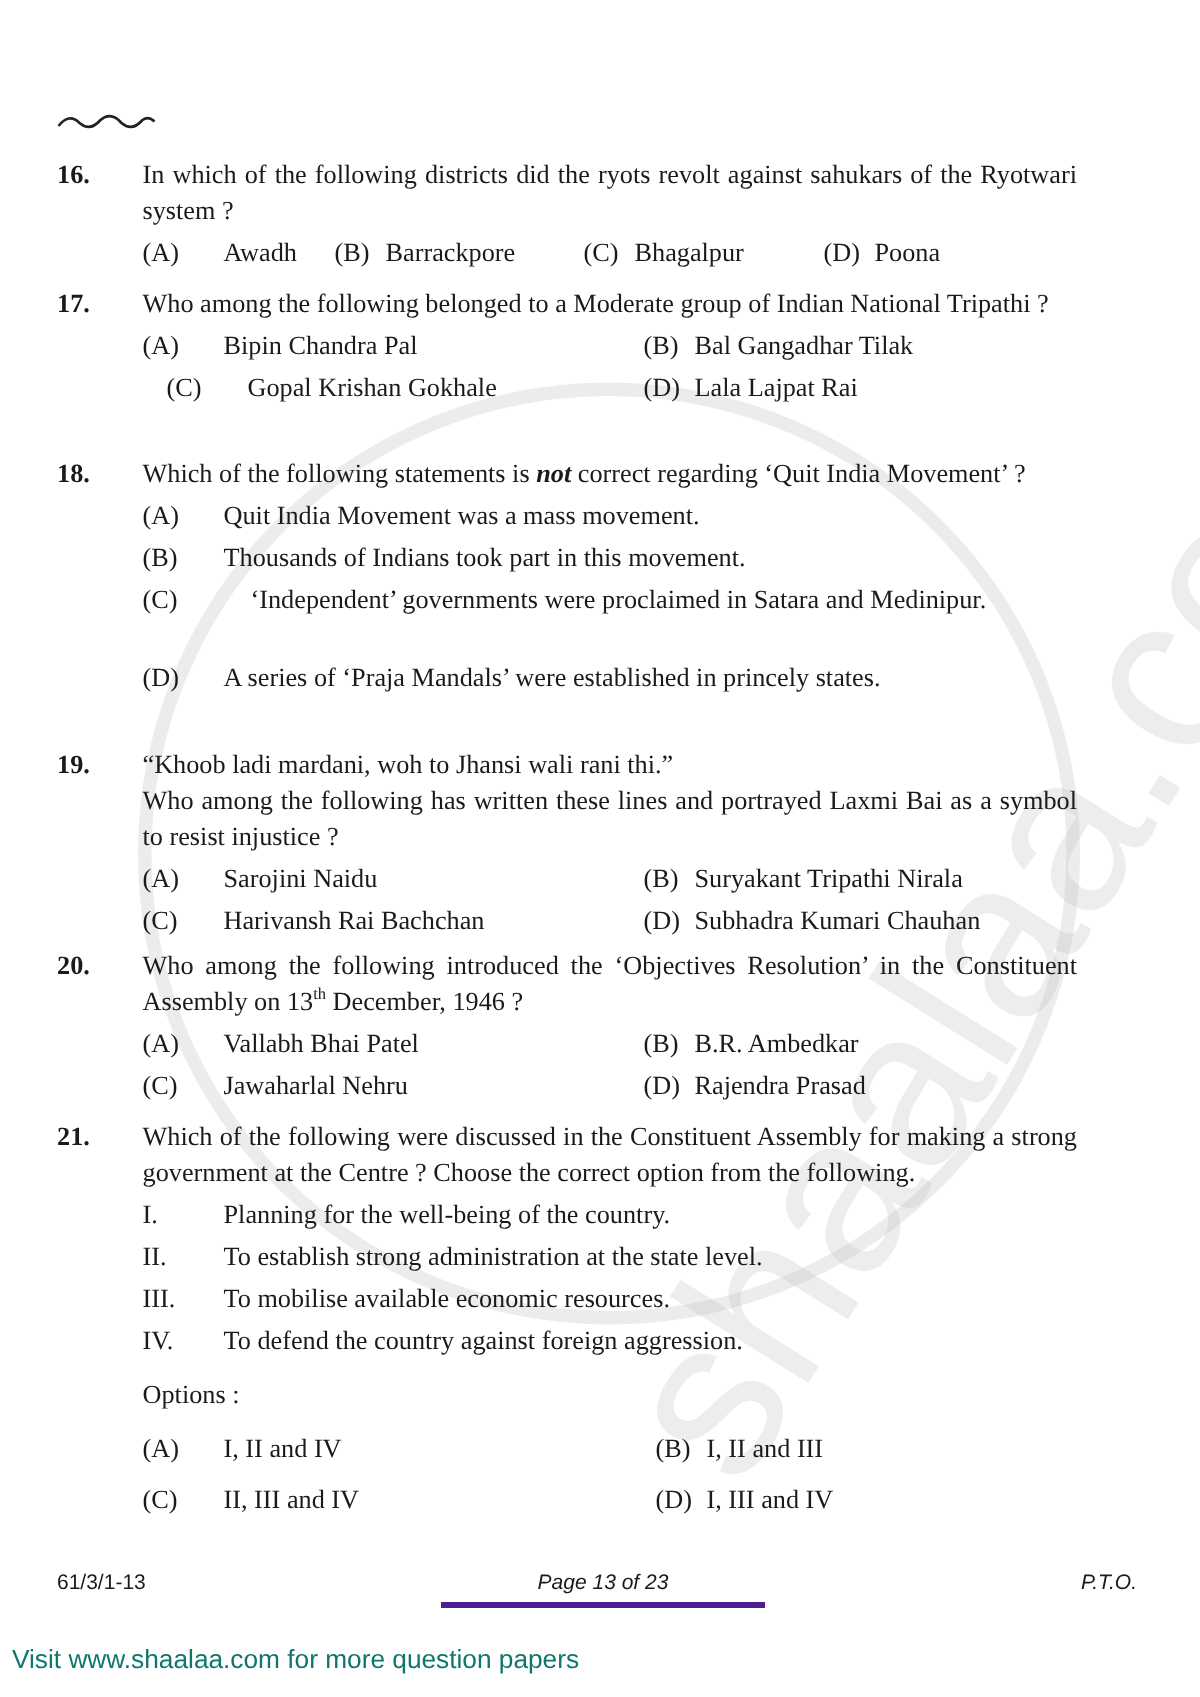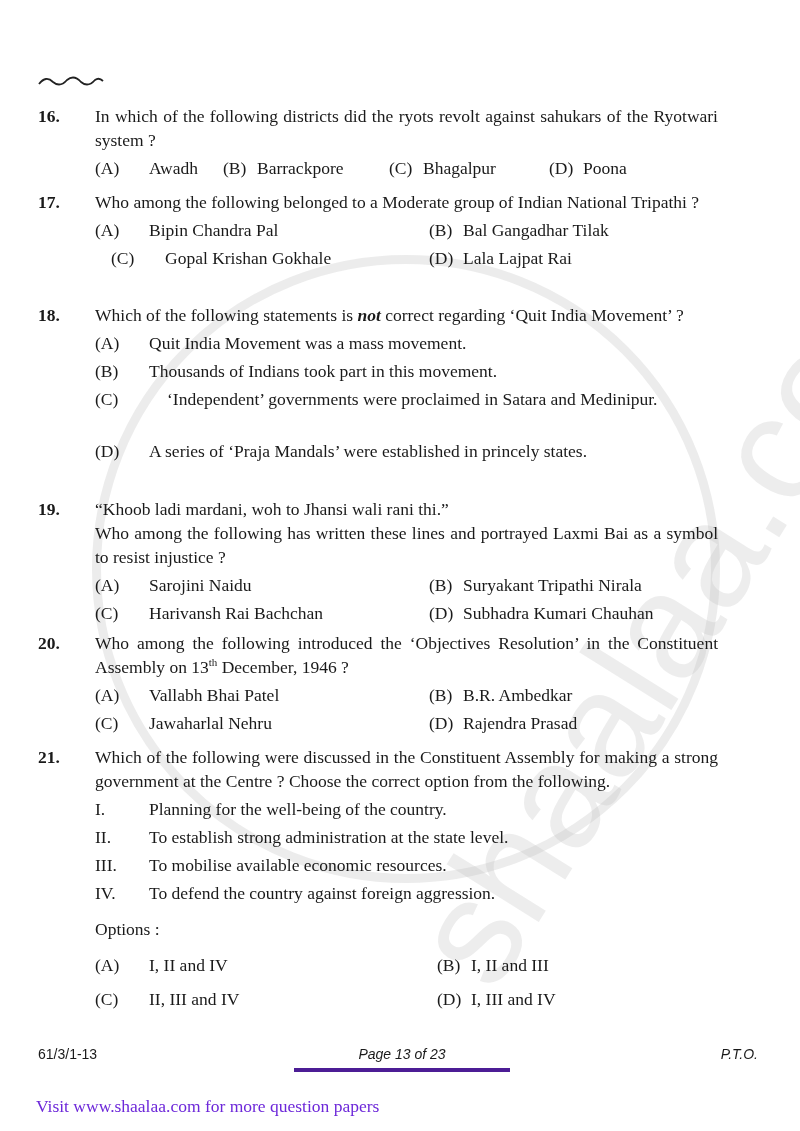--- a/index.html
+++ b/index.html
@@ -14,21 +14,21 @@
   .row { position:relative; height:28px; }
   .opt { position:absolute; top:0; white-space:nowrap; }
   .lbl { display:inline-block; width:54px; }
   .lbl2 { display:inline-block; width:34px; }
   .stmt { position:relative; height:28px; }
   .stmt .lbl { width:54px; display:inline-block; }
   .footer { position:absolute; top:1046px; left:38px; width:720px; font-family:"Liberation Sans", sans-serif; font-size:14px; }
   .foot-left { position:absolute; left:0; top:0; }
   .foot-mid { position:absolute; left:256px; top:0; width:216px; text-align:center; font-style:italic; border-bottom:4px solid #4c1d95; padding-bottom:6px; }
   .foot-right { position:absolute; right:0; top:0; font-style:italic; }
-  .visit { position:absolute; left:36px; top:1096px; font-family:Liberation Serif, serif; font-size:17.5px; color:#6d28d9; }
+  .visit { position:absolute; left:8px; top:1096px; font-family:Liberation Sans, sans-serif; font-size:17.5px; color:#0f766e; }
   .watermark { position:absolute; left:92px; top:255px; width:610px; height:610px; border:9px solid rgba(200,200,200,0.35); border-radius:50%; pointer-events:none; }
   .wm-text { position:absolute; left:250px; top:520px; font-family:"Liberation Sans", sans-serif; font-size:150px; color:rgba(190,190,190,0.28); transform:rotate(-58deg); transform-origin:center; pointer-events:none; white-space:nowrap; }
   sup { font-size:11px; line-height:0; }
 </style>
 </head>
 <body>
 
 <div class="page">
 
   <div class="watermark"></div>

